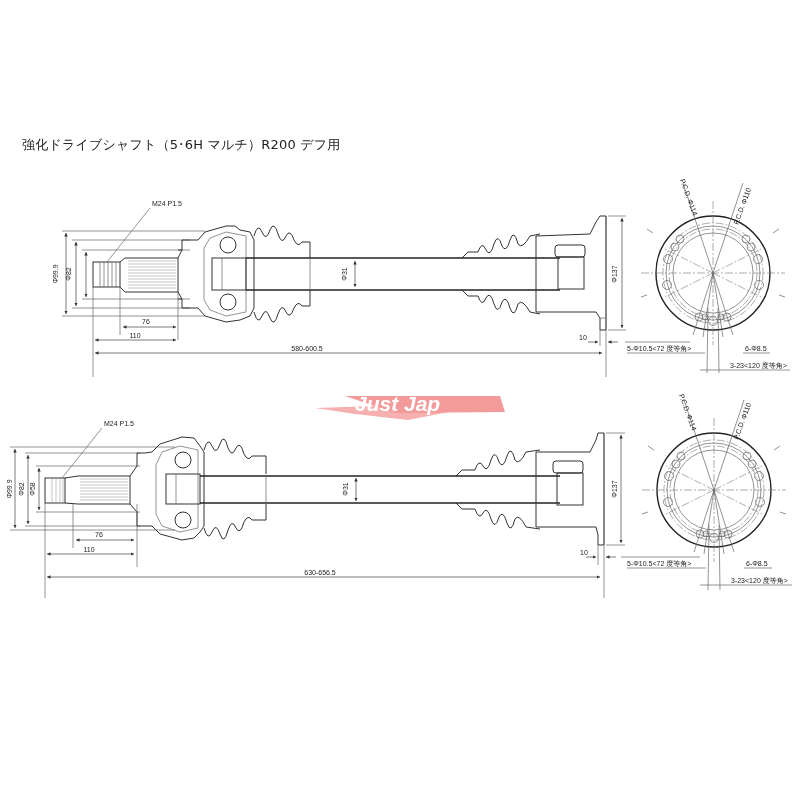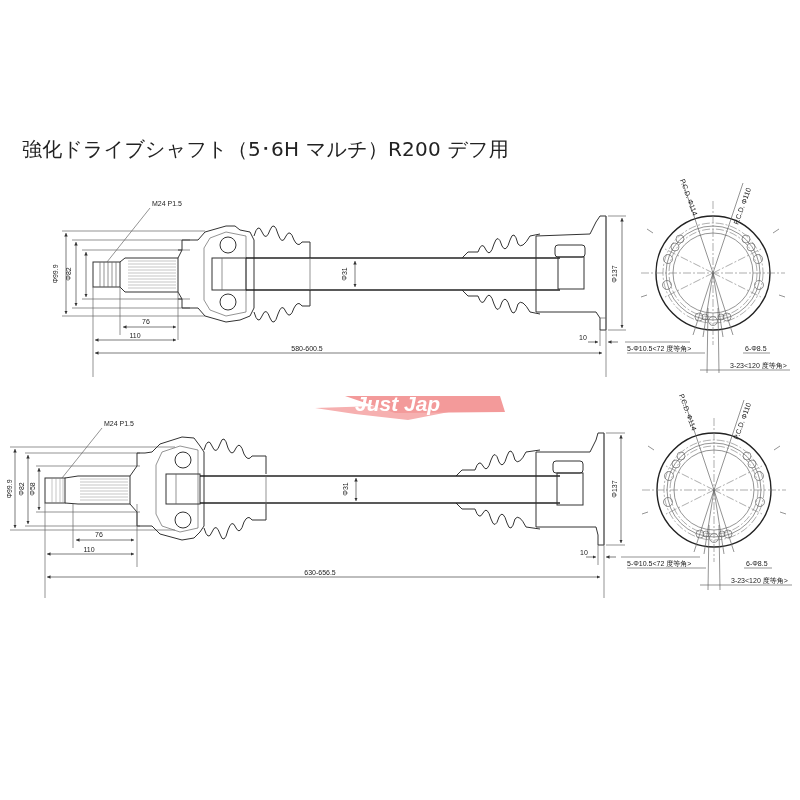--- a/index.html
+++ b/index.html
@@ -1,17 +1,17 @@
 <!DOCTYPE html>
 <html><head>
 <meta charset="utf-8">
 <style>
   html, body { margin: 0; padding: 0; background: #ffffff; }
   body { width: 800px; height: 800px; position: relative; overflow: hidden; font-family: "DejaVu Sans", sans-serif; }
-  .title { position: absolute; left: 22px; top: 136px; font-size: 20px; color: #222; letter-spacing: 0.2px; white-space: nowrap; }
+  .title { position: absolute; left: 22px; top: 136px; font-size: 13px; color: #222; letter-spacing: 0.2px; white-space: nowrap; }
   svg { position: absolute; left: 0; top: 0; }
   .ln { stroke: #333; stroke-width: 1; fill: none; }
   .lnb { stroke: #222; stroke-width: 1.4; fill: none; }
   .thin { stroke: #666; stroke-width: 0.7; fill: none; }
   .dash { stroke: #777; stroke-width: 0.6; fill: none; stroke-dasharray: 8 2 2 2; }
   .dim { stroke: #444; stroke-width: 0.7; fill: none; }
   .txt { font-family: "Liberation Sans", sans-serif; font-size: 7px; fill: #222; }
   .wm { font-family: "Liberation Sans", sans-serif; font-style: italic; font-weight: bold; font-size: 21px; fill: #ffffff; }
 </style>
 </head>

